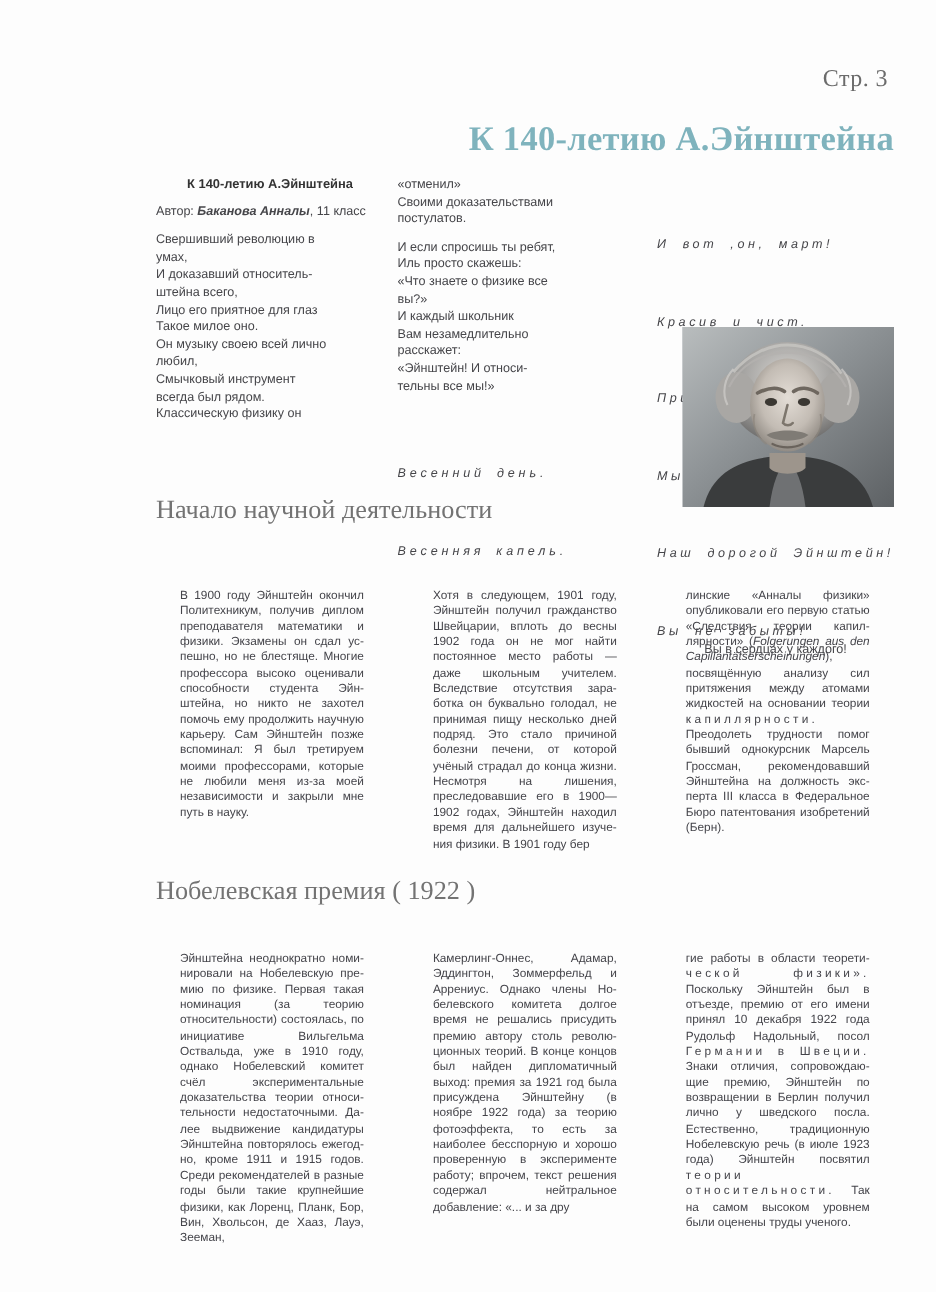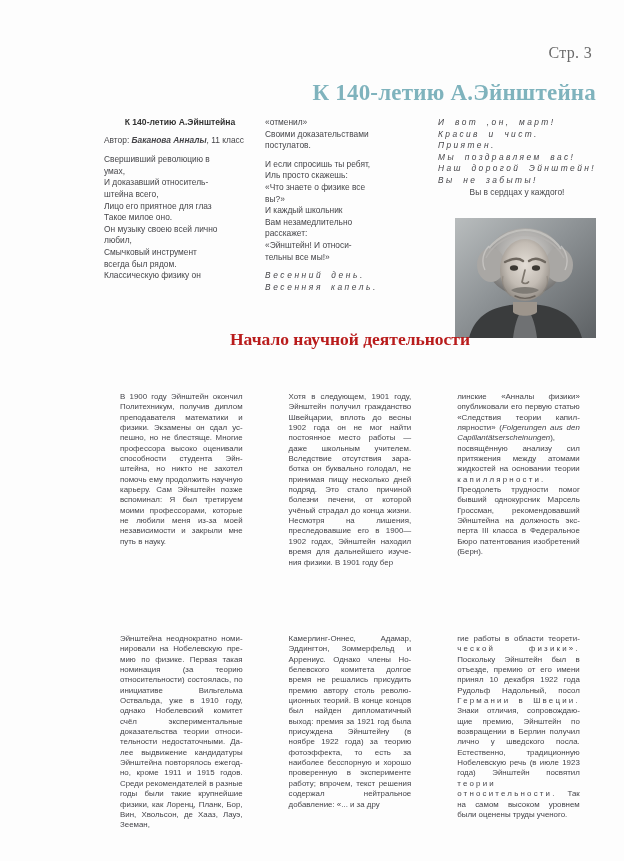--- a/index.html
+++ b/index.html
@@ -42,25 +42,25 @@
     font-family: "Liberation Serif", serif;
     font-weight: bold;
     font-size: 23px;
     color: #7fb3bd;
     letter-spacing: 0.2px;
   }
   .section-title {
     position: absolute;
     width: 492px;
     left: 104px;
-    text-align: center;
+    text-align: left;
     font-family: "Liberation Serif", serif;
-    font-weight: bold;
+    font-weight: normal;
     font-size: 17.5px;
-    color: #b91c1c;
+    color: #737373;
   }
   .section-title.sec1 { top: 329px; }
   .section-title.sec2 { top: 583px; }
 
   
   .poem-zone {
     position: absolute;
     top: 117px;
     left: 104px;
     width: 492px;
@@ -92,20 +92,21 @@
   .poem-author b { font-style: italic; }
   .poem-line {
     display: block;
   }
   .poem-gap { height: 7px; }
   .spaced {
     font-style: italic;
     display: block;
     letter-spacing: 2.6px;
     word-spacing: 3px;
+    margin-top: 40px;
   }
   .poem-col.c3 .poem-line,
   .poem-col.c3 .spaced {
     letter-spacing: 2.4px;
     word-spacing: 4px;
   }
   .poem-col.c3 .tight {
     letter-spacing: 0;
     word-spacing: 0;
     text-align: center;
@@ -270,20 +271,21 @@
       <p>В 1900 году Эйнштейн окончил Политехникум, получив диплом преподавателя математики и физики. Экзамены он сдал ус­пешно, но не блестяще. Многие профессора высоко оценивали способности студента Эйн­штейна, но никто не захотел помочь ему продолжить науч­ную карьеру. Сам Эйнштейн позже вспоминал: Я был трети­руем моими профессорами, которые не любили меня из-за моей независимости и закрыли мне путь в науку.</p>
     </div>
     <div class="col">
       <p>Хотя в следующем, 1901 году, Эйнштейн получил гражданст­во Швейцарии, вплоть до вес­ны 1902 года он не мог найти постоянное место работы — даже школьным учителем. Вследствие отсутствия зара­ботка он буквально голодал, не принимая пищу несколько дней подряд. Это стало причи­ной болезни печени, от кото­рой учёный страдал до конца жизни. Несмотря на лишения, преследовавшие его в 1900—1902 годах, Эйнштейн находил время для дальнейшего изуче­ния физики. В 1901 году бер­</p>
     </div>
     <div class="col">
       <p><span>линские «Анналы физики» опубликовали его первую ста­тью «Следствия теории капил­лярности» (</span><i>Folgerungen aus den Capillantätserscheinungen</i><span>), посвящённую анализу сил притяжения между атомами жидкостей на основании тео­рии </span><span class="wide">капиллярности.</span><span> Преодолеть трудности помог бывший однокурсник Марсель Гроссман, рекомендовавший Эйнштейна на должность экс­перта III класса в Федераль­ное Бюро патентования изо­бретений (Берн).</span></p>
     </div>
   </div>
 
+  <div class="section-title sec2">Нобелевская премия ( 1922 )</div>
 
   <div class="cols sec2">
     <div class="col">
       <p>Эйнштейна неоднократно номи­нировали на Нобелевскую пре­мию по физике. Первая такая но­минация (за теорию относитель­ности) состоялась, по инициативе Вильгельма Оствальда, уже в 1910 году, однако Нобелевский комитет счёл экспериментальные доказательства теории относи­тельности недостаточными. Да­лее выдвижение кандидатуры Эйнштейна повторялось ежегод­но, кроме 1911 и 1915 годов. Сре­ди рекомендателей в разные годы были такие крупнейшие физики, как Лоренц, Планк, Бор, Вин, Хвольсон, де Хааз, Лауэ, Зееман,</p>
     </div>
     <div class="col">
       <p>Камерлинг-Оннес, Адамар, Эддингтон, Зоммерфельд и Аррениус. Однако члены Но­белевского комитета долгое время не решались присудить премию автору столь револю­ционных теорий. В конце кон­цов был найден дипломатич­ный выход: премия за 1921 год была присуждена Эйнштейну (в ноябре 1922 года) за тео­рию фотоэффекта, то есть за наиболее бесспорную и хоро­шо проверенную в экспери­менте работу; впрочем, текст решения содержал нейтраль­ное добавление: «... и за дру­</p>
     </div>
     <div class="col">
       <p><span>гие работы в области теорети­</span><span class="wide">ческой физики».</span><span> Поскольку Эйнштейн был в отъезде, премию от его имени принял 10 декабря 1922 года Рудольф Надольный, посол </span><span class="wide">Германии в Швеции.</span><span> Знаки отличия, сопровождаю­щие премию, Эйнштейн по возвращении в Берлин полу­чил лично у шведского посла. Естественно, традиционную Нобелевскую речь (в июле 1923 года) Эйнштейн посвятил </span><span class="wide">теории относительности.</span><span> Так на самом высоком уровнем были оценены труды ученого.</span></p>

